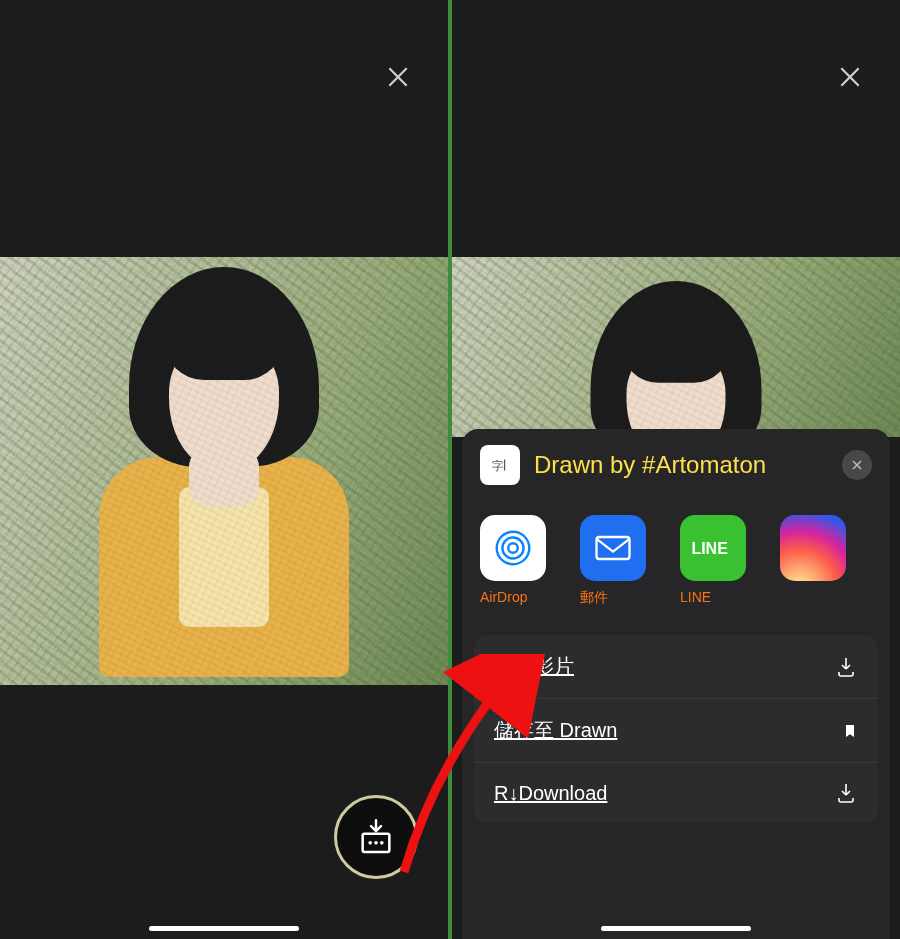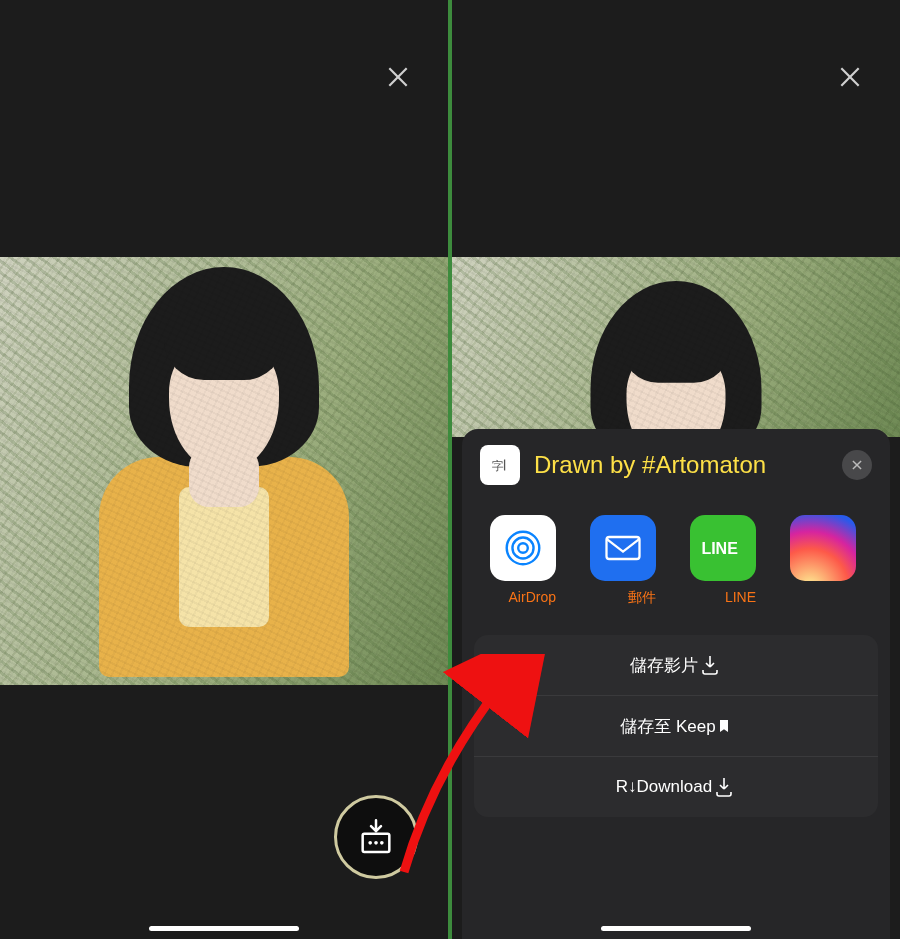--- a/index.html
+++ b/index.html
@@ -176,21 +176,21 @@
   }
   .share-close svg{ width:14px; height:14px; stroke:#bbb; stroke-width:2.5;}
 
   .apps-row{
     display:flex;
     gap:24px;
     padding:16px 0 12px 18px;
     overflow:hidden;
   }
   .app{
-    display:flex; flex-direction:column; align-items:flex-end;
+    display:flex; flex-direction:column; align-items:flex-start;
     width:76px; flex:0 0 76px;
     cursor:pointer;
   }
   .app-icon{
     width:66px; height:66px; border-radius:15px;
     display:flex; align-items:center; justify-content:center;
     margin-bottom:8px;
     color:#fff;
   }
   .app-label{ font-size:14px; color:#f97316; text-align:center; white-space:nowrap;}
@@ -204,25 +204,26 @@
       radial-gradient(circle at 30% 110%, #fdf497 0%, #fd5949 45%, #d6249f 65%, #285AEB 90%);
   }
 
   .actions{
     margin:16px 12px 0;
     background:#2c2c2e;
     border-radius:14px;
     overflow:hidden;
   }
   .action{
-    display:flex; align-items:center; justify-content:center;
+    display:flex; align-items:center; justify-content:space-between;
     padding:18px 20px;
-    font-size:17px;
+    font-size:20px;
     border-bottom:1px solid #3a3a3c;
     cursor:pointer;
+    text-decoration:underline;
   }
   .action:last-child{ border-bottom:none; }
   .action svg{ width:24px; height:24px; stroke:#fff; fill:none; stroke-width:1.6;}
   .action .bookmark{ fill:#fff; stroke:none; width:16px;}
 
   .arrow{
     position:absolute;
     left:392px;
     top:654px;
     pointer-events:none;
@@ -342,21 +343,21 @@
     </div>
 
     <div class="actions">
       <div class="action">
         <span>儲存影片</span>
         <svg viewBox="0 0 24 24">
             <path d="M12 3v11m0 0l-4-4m4 4l4-4M5 17v2a2 2 0 002 2h10a2 2 0 002-2v-2"></path>
           </svg>
       </div>
       <div class="action">
-        <span>儲存至 Keep</span>
+        <span>儲存至 Drawn</span>
         <svg viewBox="0 0 24 24" class="bookmark">
             <path d="M6 3h12v18l-6-4-6 4z"></path>
           </svg>
       </div>
       <div class="action">
         <span>R↓Download</span>
         <svg viewBox="0 0 24 24">
             <path d="M12 3v11m0 0l-4-4m4 4l4-4M5 17v2a2 2 0 002 2h10a2 2 0 002-2v-2"></path>
           </svg>
       </div>

